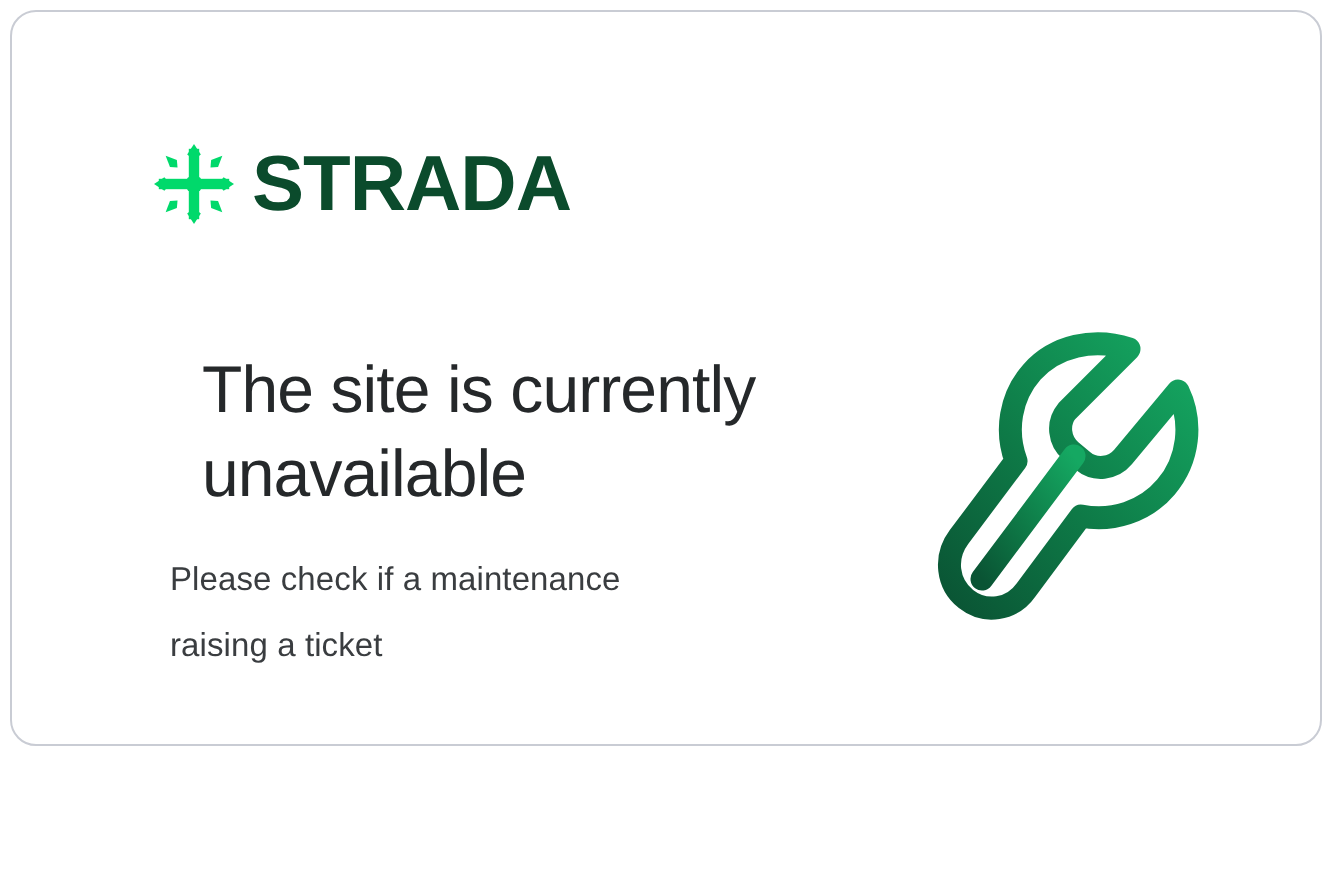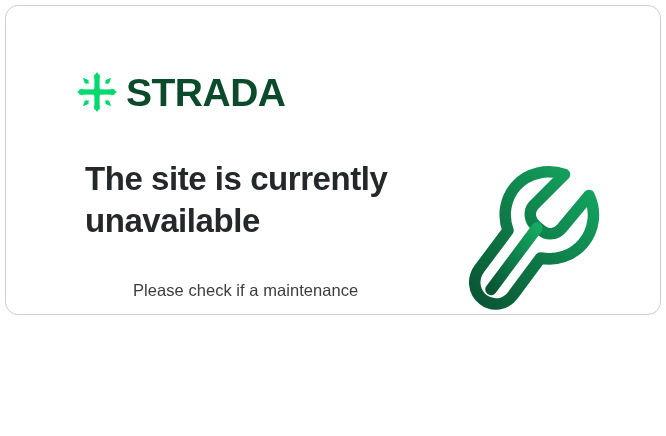--- a/index.html
+++ b/index.html
@@ -15,21 +15,21 @@
     font-family: "Liberation Sans", sans-serif;
     -webkit-font-smoothing: antialiased;
   }
 
   
   #maintenance-card {
     position: absolute;
     left: 5px;
     top: 5px;
     width: 656px;
-    height: 310px;
+    height: 368px;
     box-sizing: border-box;
     background: #ffffff;
     border: 1px solid #c9ccd4;
     border-radius: 13px;
   }
 
   
   #brand-lockup {
     position: absolute;
     left: 71px;
@@ -52,44 +52,43 @@
     line-height: 1;
     white-space: nowrap;
   }
 
   
   #page-title {
     position: absolute;
     left: 79px;
     top: 152px;
     width: 330px;
-    margin: 0;
+    margin: 16px;
     font-size: 33px;
-    font-weight: 700;
+    font-weight: 400;
     line-height: 1.28;
     letter-spacing: -0.45px;
     color: #25282a;
   }
 
   
   #page-body {
     position: absolute;
     left: 79px;
     top: 268px;
     width: 305px;
     font-size: 16.5px;
     font-weight: normal;
     line-height: 2.0;
     letter-spacing: 0.05px;
     color: #3a3d40;
   }
   #page-body .body-line {
     display: block;
     white-space: nowrap;
-    margin-left: 48px;
   }
 
   
   #wrench-illustration {
     position: absolute;
     left: 455px;
     top: 152px;
     width: 156px;
     height: 160px;
     display: block;
@@ -122,20 +121,21 @@
         <circle cx="50" cy="50" r="11"></circle>
       </g>
     </svg>
     <span id="brand-wordmark">STRADA</span>
   </div>
 
   <h1 id="page-title">The site is currently unavailable</h1>
 
   <div id="page-body">
     <span class="body-line">Please check if a maintenance</span>
+    <span class="body-line">raising a ticket</span>
   </div>
 
   <svg id="wrench-illustration" viewBox="0 0 156 160" aria-hidden="true">
     <defs>
       <linearGradient id="wrenchGradient" x1="0" y1="1" x2="1" y2="0">
         <stop offset="0%" stop-color="#0a5434"></stop>
         <stop offset="45%" stop-color="#0e7a47"></stop>
         <stop offset="100%" stop-color="#15a862"></stop>
       </linearGradient>
     </defs>

